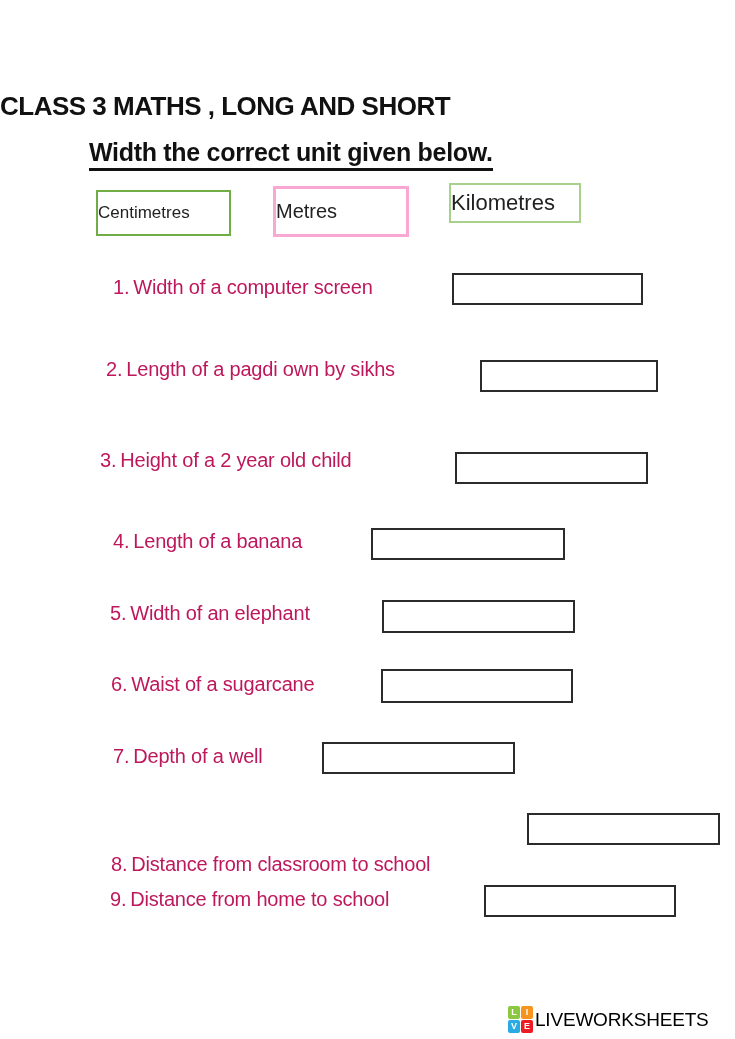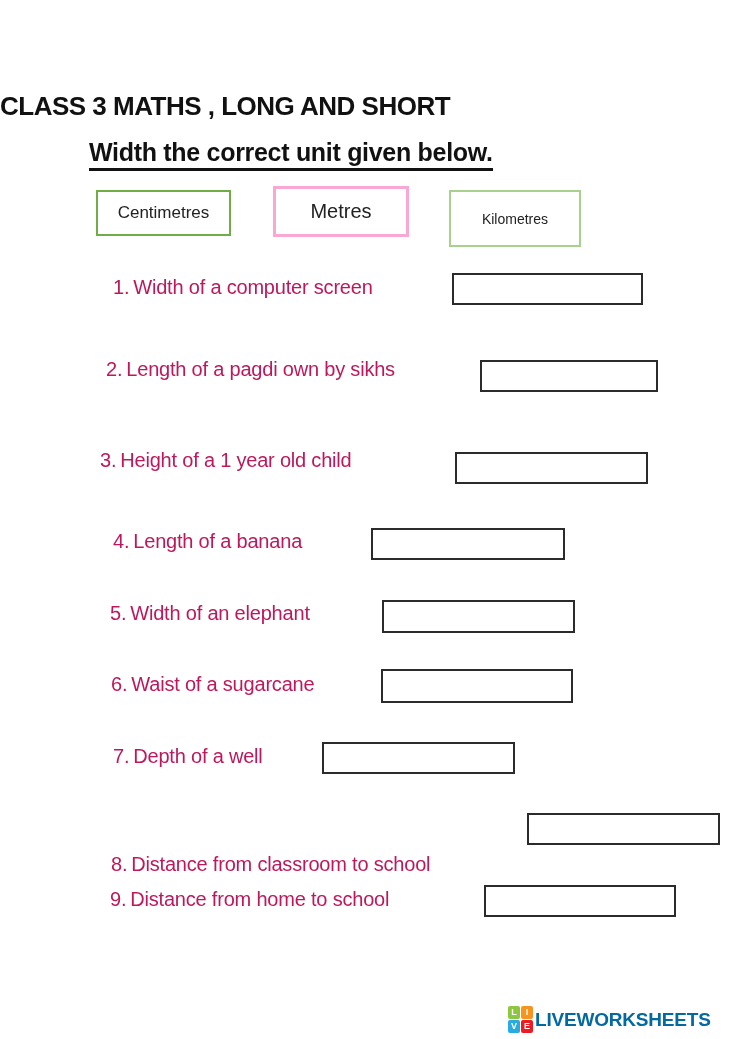--- a/index.html
+++ b/index.html
@@ -31,29 +31,29 @@
     letter-spacing: -0.3px;
     color: #111111;
     border-bottom: 3px solid #111111;
     padding-bottom: 1px;
     white-space: nowrap;
   }
   .unit {
     position: absolute;
     display: flex;
     align-items: center;
-    justify-content: center;
+    justify-content: flex-start;
     background: #ffffff;
     color: #222222;
     box-sizing: border-box;
     white-space: nowrap;
   }
   .unit-1 { left: 96px;  top: 190px; width: 135px; height: 46px; border: 2px solid #70ad47; font-size: 17px; }
   .unit-2 { left: 273px; top: 186px; width: 136px; height: 51px; border: 3px solid #f9a8d4; font-size: 20px; }
-  .unit-3 { left: 449px; top: 190px; width: 132px; height: 57px; border: 2px solid #a9d18e; font-size: 14px; }
+  .unit-3 { left: 449px; top: 183px; width: 132px; height: 40px; border: 2px solid #a9d18e; font-size: 22px; }
   .q {
     position: absolute;
     font-size: 20px;
     color: #be185d;
     white-space: nowrap;
     letter-spacing: -0.2px;
   }
   .q .qt { margin-left: 4px; }
   .q1 { left: 113px; top: 276px; }
   .q2 { left: 106px; top: 358px; }
@@ -100,22 +100,22 @@
     align-items: center;
     justify-content: center;
     color: #ffffff;
     font-size: 9px;
     font-weight: bold;
     border-radius: 2px;
     line-height: 1;
   }
   .brand {
     font-size: 19px;
-    font-weight: bold;
-    color: #0369a1;
+    font-weight: normal;
+    color: #000000;
     letter-spacing: -0.2px;
     white-space: nowrap;
   }
 </style>
 </head>
 <body>
 
 <div class="sheet">
 
   <div class="title">CLASS 3 MATHS , LONG AND SHORT</div>
@@ -136,21 +136,21 @@
     <span>1.</span><span class="qt">Width of a computer screen</span>
   </div>
   <div class="ans a1"></div>
 
   <div class="q q2">
     <span>2.</span><span class="qt">Length of a pagdi own by sikhs</span>
   </div>
   <div class="ans a2"></div>
 
   <div class="q q3">
-    <span>3.</span><span class="qt">Height of a 1 year old child</span>
+    <span>3.</span><span class="qt">Height of a 2 year old child</span>
   </div>
   <div class="ans a3"></div>
 
   <div class="q q4">
     <span>4.</span><span class="qt">Length of a banana</span>
   </div>
   <div class="ans a4"></div>
 
   <div class="q q5">
     <span>5.</span><span class="qt">Width of an elephant</span>

